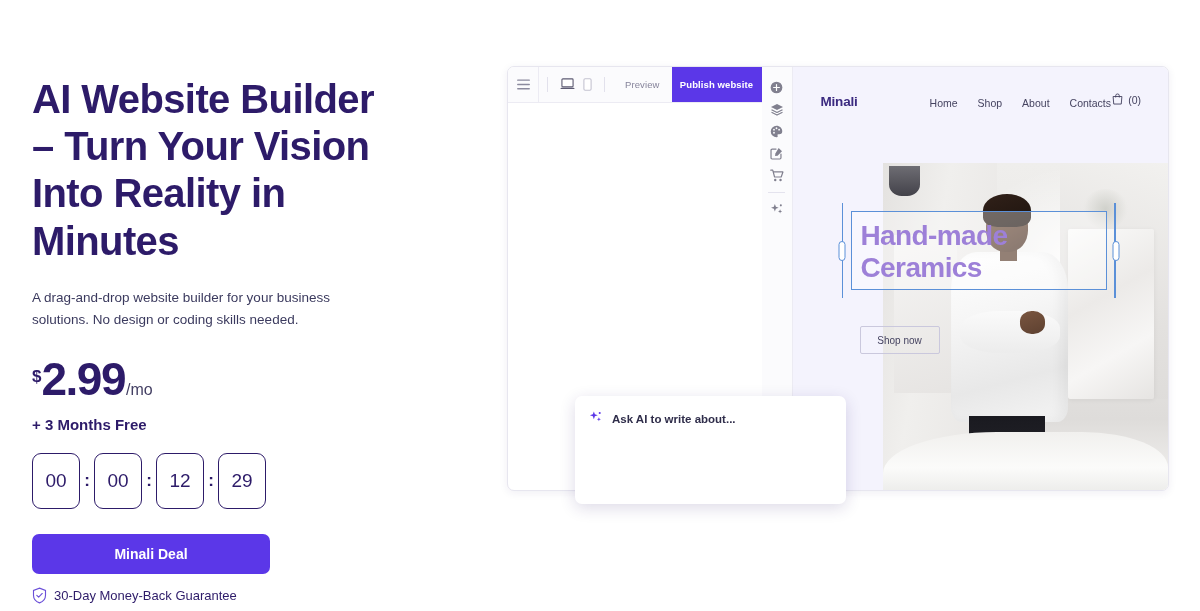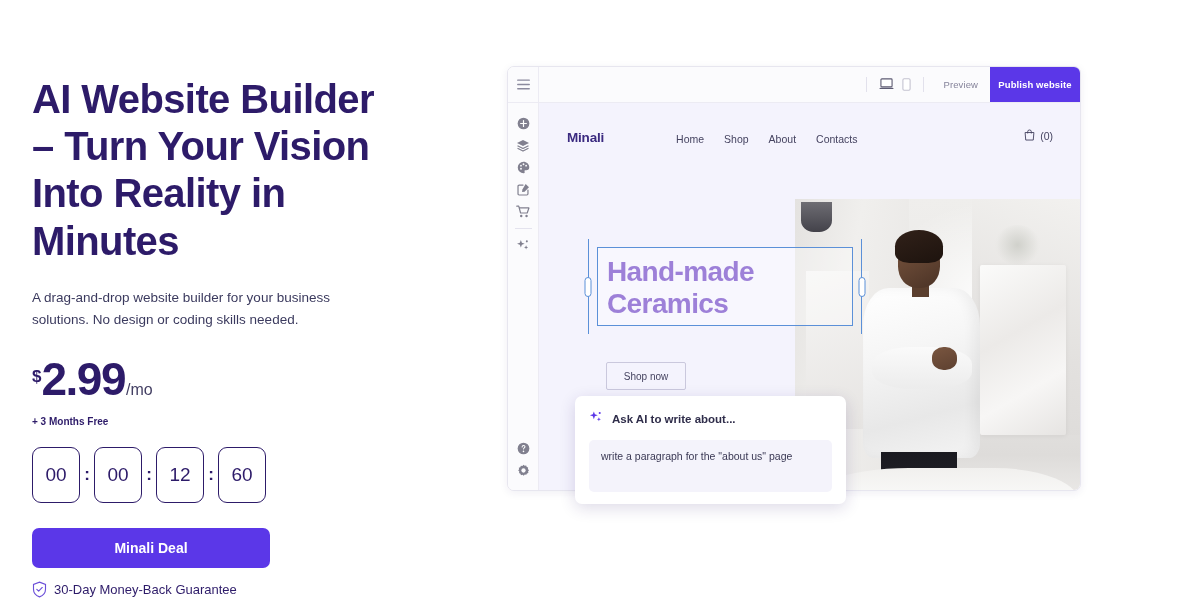--- a/index.html
+++ b/index.html
@@ -20,21 +20,21 @@
   .promo-sub {
     margin-top: 22px; font-size: 13.5px; line-height: 1.62;
     color: #3b3a5e; max-width: 350px; font-weight: 400;
   }
   .price-row {
     margin-top: 26px; display: flex; align-items: baseline; color: #2D1B69;
   }
   .price-cur { font-size: 17px; font-weight: 700; position: relative; top: -13px; }
   .price-main { font-size: 46px; font-weight: 700; letter-spacing: -1.5px; line-height: 1; }
   .price-per { font-size: 16px; font-weight: 400; color: #433f63; margin-left: 1px; }
-  .bonus { margin-top: 14px; font-size: 10px; font-weight: 700; color: #2D1B69; }
+  .bonus { margin-top: 14px; font-size: 15px; font-weight: 700; color: #2D1B69; }
 
   .timer { margin-top: 20px; display: flex; align-items: center; }
   .t-box {
     width: 48px; height: 56px; border: 1.4px solid #2D1B69; border-radius: 9px;
     display: flex; align-items: center; justify-content: center;
     font-size: 19px; color: #2D1B69; font-weight: 400; background: #fff;
   }
   .t-sep { width: 14px; text-align: center; font-size: 17px; color: #2D1B69; font-weight: 600; }
 
   .cta {
@@ -44,24 +44,24 @@
     display: flex; align-items: center; justify-content: center;
   }
   .guarantee {
     margin-top: 13px; display: flex; align-items: center; gap: 7px;
     font-size: 13px; color: #2D1B69;
   }
   .guarantee svg { display: block; }
 
   
   .app {
-    position: absolute; left: 507px; top: 66px; width: 574px; height: 425px;
+    position: absolute; left: 507px; top: 66px; width: 662px; height: 425px;
     background: #fff; border: 1px solid #e7e6ef; border-radius: 7px;
     overflow: hidden; box-shadow: 0 2px 9px rgba(45,27,105,.07);
-    display: flex; flex-direction: column;
+    display: flex; flex-direction: row;
   }
   
   .tb { height: 36px; background: #fbfbfd; border-bottom: 1px solid #ecebf3;
         display: flex; align-items: stretch; flex: 0 0 36px; }
   .tb-burger { width: 31px; display: flex; align-items: center; justify-content: center;
         border-right: 1px solid #ecebf3; cursor: pointer; }
   .tb-spacer { flex: 1; }
   .tb-right { display: flex; align-items: center; padding-right: 0; }
   .tb-div { width: 1px; height: 15px; background: #e2e1ec; margin: 0 8px; }
   .dev-ic { padding: 0 4px; display: flex; align-items: center; cursor: pointer; }
@@ -197,21 +197,21 @@
 
     <div class="bonus">+ 3 Months Free</div>
 
     <div class="timer">
       <div class="t-box">00</div>
       <div class="t-sep">:</div>
       <div class="t-box">00</div>
       <div class="t-sep">:</div>
       <div class="t-box">12</div>
       <div class="t-sep">:</div>
-      <div class="t-box">60</div>
+      <div class="t-box">29</div>
     </div>
 
     <button class="cta">Minali Deal</button>
 
     <div class="guarantee">
       <span>
         <svg width="15" height="17" viewBox="0 0 20 22" fill="none">
           <path d="M10 1.2 18 4.2v6.4c0 5-3.4 8.6-8 10.2-4.6-1.6-8-5.2-8-10.2V4.2Z" stroke="#6B4FD8" stroke-width="1.5" fill="none"></path>
           <path d="M6.4 10.8 8.9 13.3 13.7 8.3" stroke="#6B4FD8" stroke-width="1.5" stroke-linecap="round" stroke-linejoin="round" fill="none"></path>
         </svg>
@@ -370,16 +370,15 @@
     <div class="ai-pop-head">
       <span>
         <svg width="14" height="14" viewBox="0 0 15 15">
           <path d="M5.2 1.5 6.3 4.6 9.4 5.7 6.3 6.8 5.2 9.9 4.1 6.8 1 5.7 4.1 4.6Z" fill="#5B37E8"></path>
           <path d="M10.6 7.7 11.2 9.3 12.8 9.9 11.2 10.5 10.6 12.1 10 10.5 8.4 9.9 10 9.3Z" fill="#5B37E8"></path>
           <circle cx="11.5" cy="3.3" r="1.1" fill="#5B37E8"></circle>
         </svg>
       </span>
       <span class="ai-pop-title">Ask AI to write about...</span>
     </div>
-    <div class="ai-field">write a paragraph for the "about us" page</div>
   </div>
 
 </div>
 
 </body></html>

